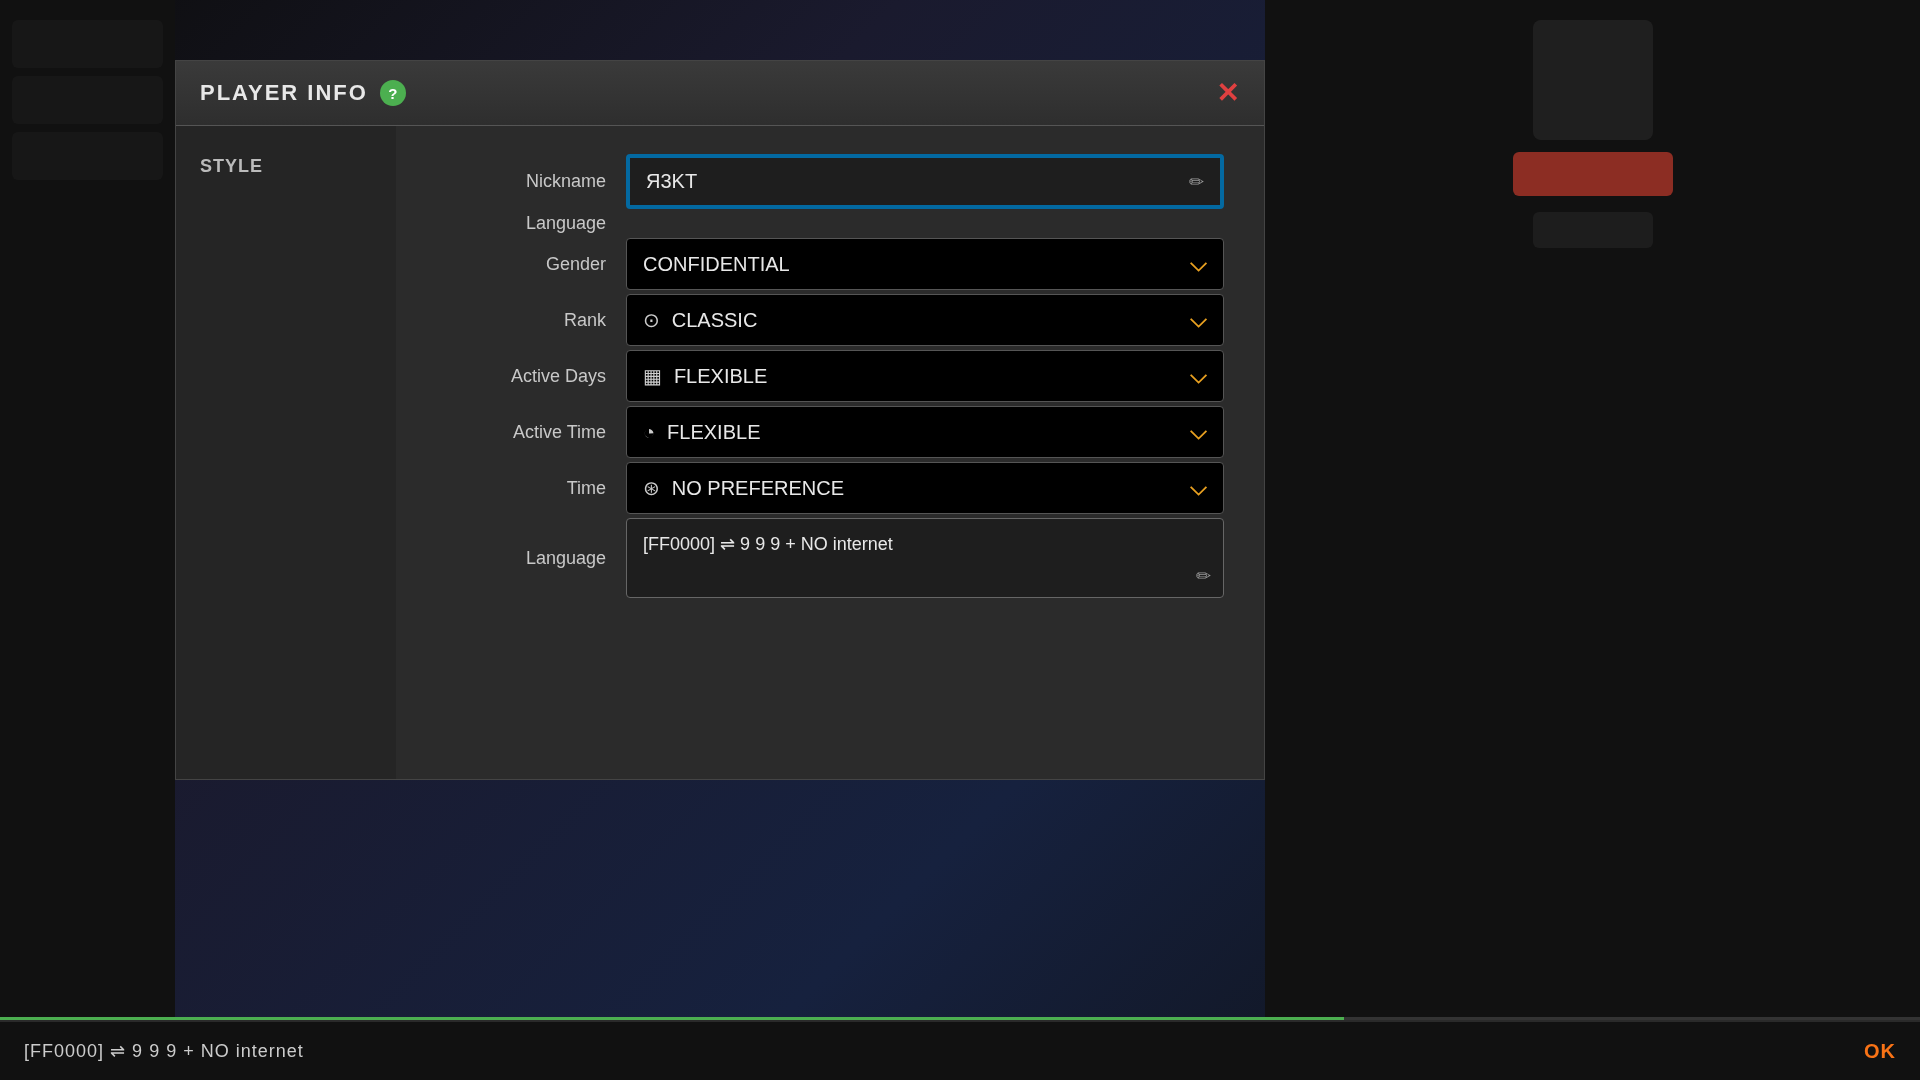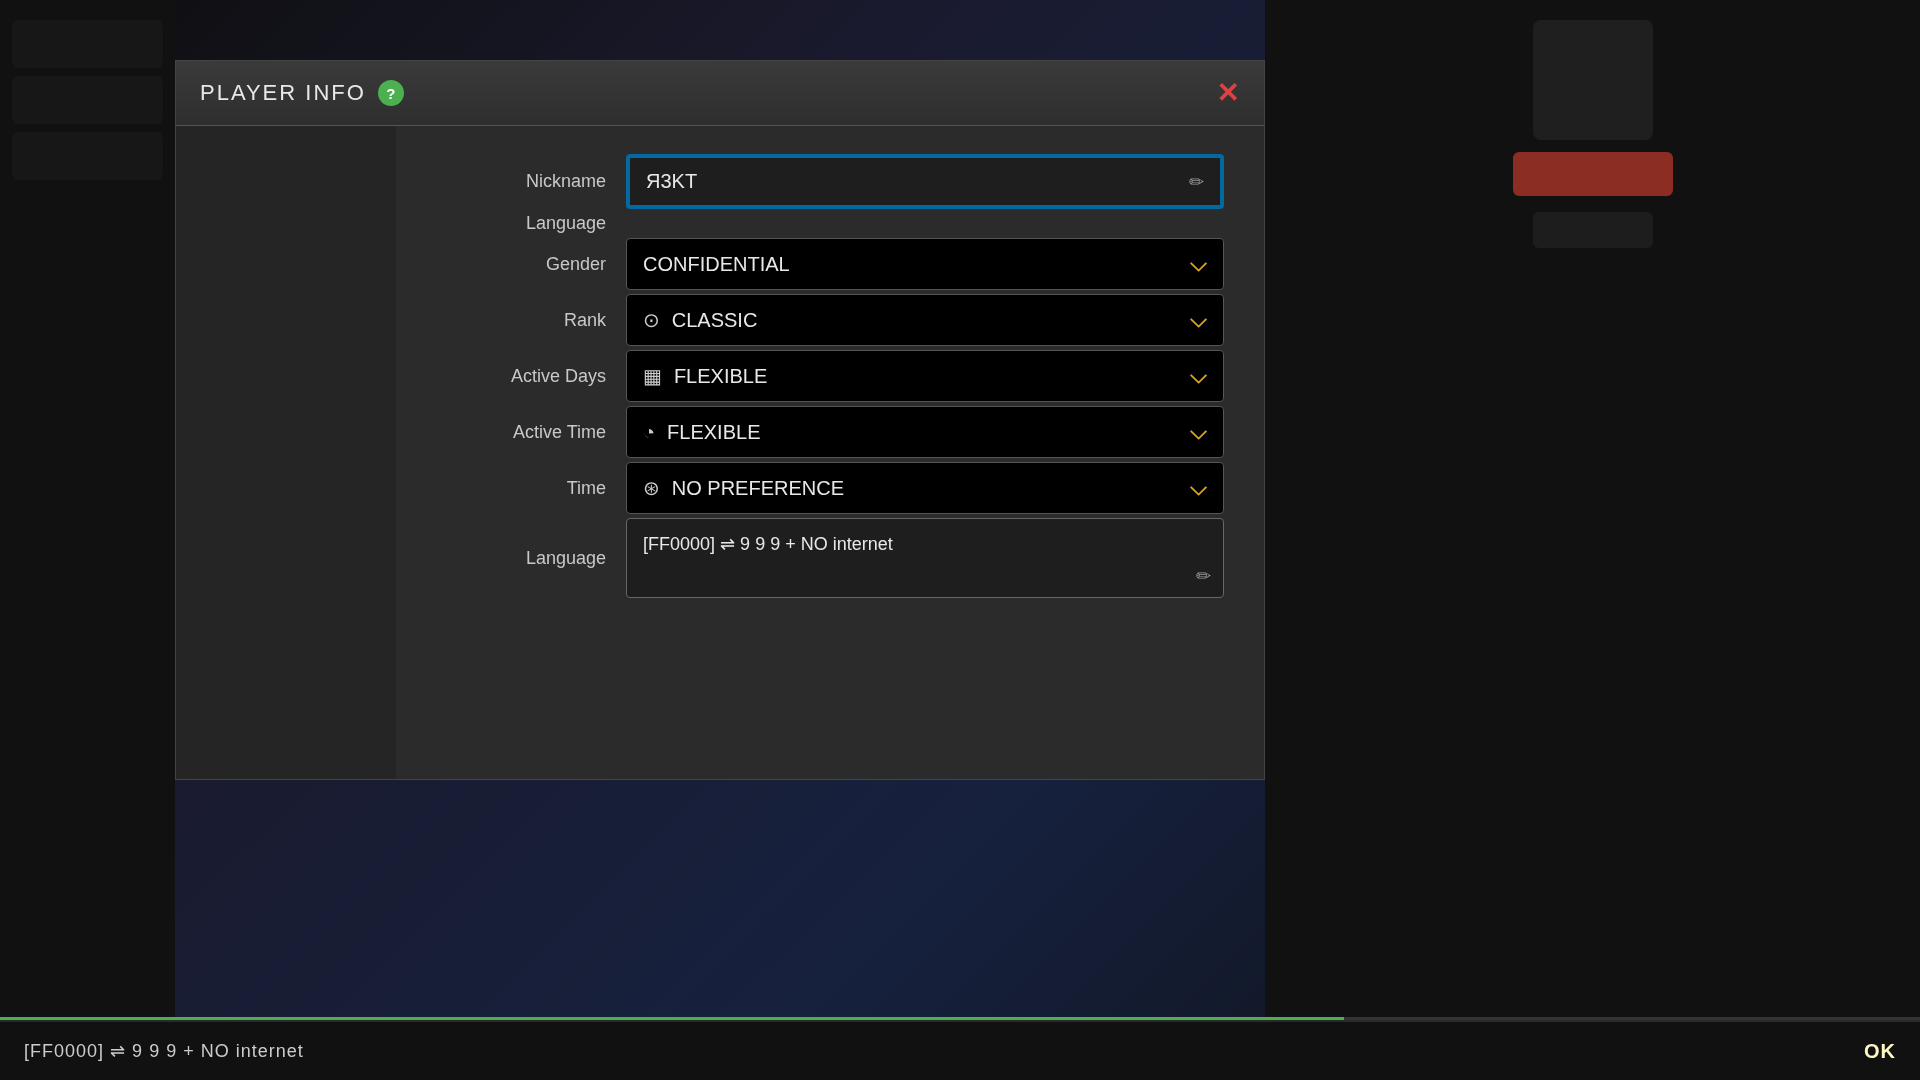--- a/index.html
+++ b/index.html
@@ -37,21 +37,21 @@
       z-index: 10;
     }
 
     .bottom-signature {
       color: #ccc;
       font-size: 18px;
       letter-spacing: 1px;
     }
 
     .ok-button {
-      color: #fef9c3;
+      color: #f97316;
       font-size: 20px;
       font-weight: bold;
       cursor: pointer;
       background: none;
       border: none;
       letter-spacing: 1px;
     }
 
     
     .modal {
@@ -80,21 +80,21 @@
 
     .modal-title-group {
       display: flex;
       align-items: center;
       gap: 12px;
     }
 
     .modal-title {
       color: #e8e8e8;
       font-size: 22px;
-      font-weight: normal;
+      font-weight: bold;
       letter-spacing: 2px;
       text-transform: uppercase;
     }
 
     .help-icon {
       width: 26px;
       height: 26px;
       background: #4caf50;
       border-radius: 50%;
       display: flex;
@@ -360,20 +360,23 @@
     <div class="modal-title-group">
       <span class="modal-title">PLAYER INFO</span>
       <div class="help-icon">?</div>
     </div>
     <button class="close-btn">✕</button>
   </div>
 
   <div class="modal-body">
 
     <div class="sidebar">
+      <div class="sidebar-item">
+        <span>STYLE</span>
+      </div>
     </div>
 
     <div class="content">
 
       <div class="form-row">
         <span class="form-label">Nickname</span>
         <div class="field-input">
           <span>Я3KT</span>
           <span class="edit-icon">✏</span>
         </div>

